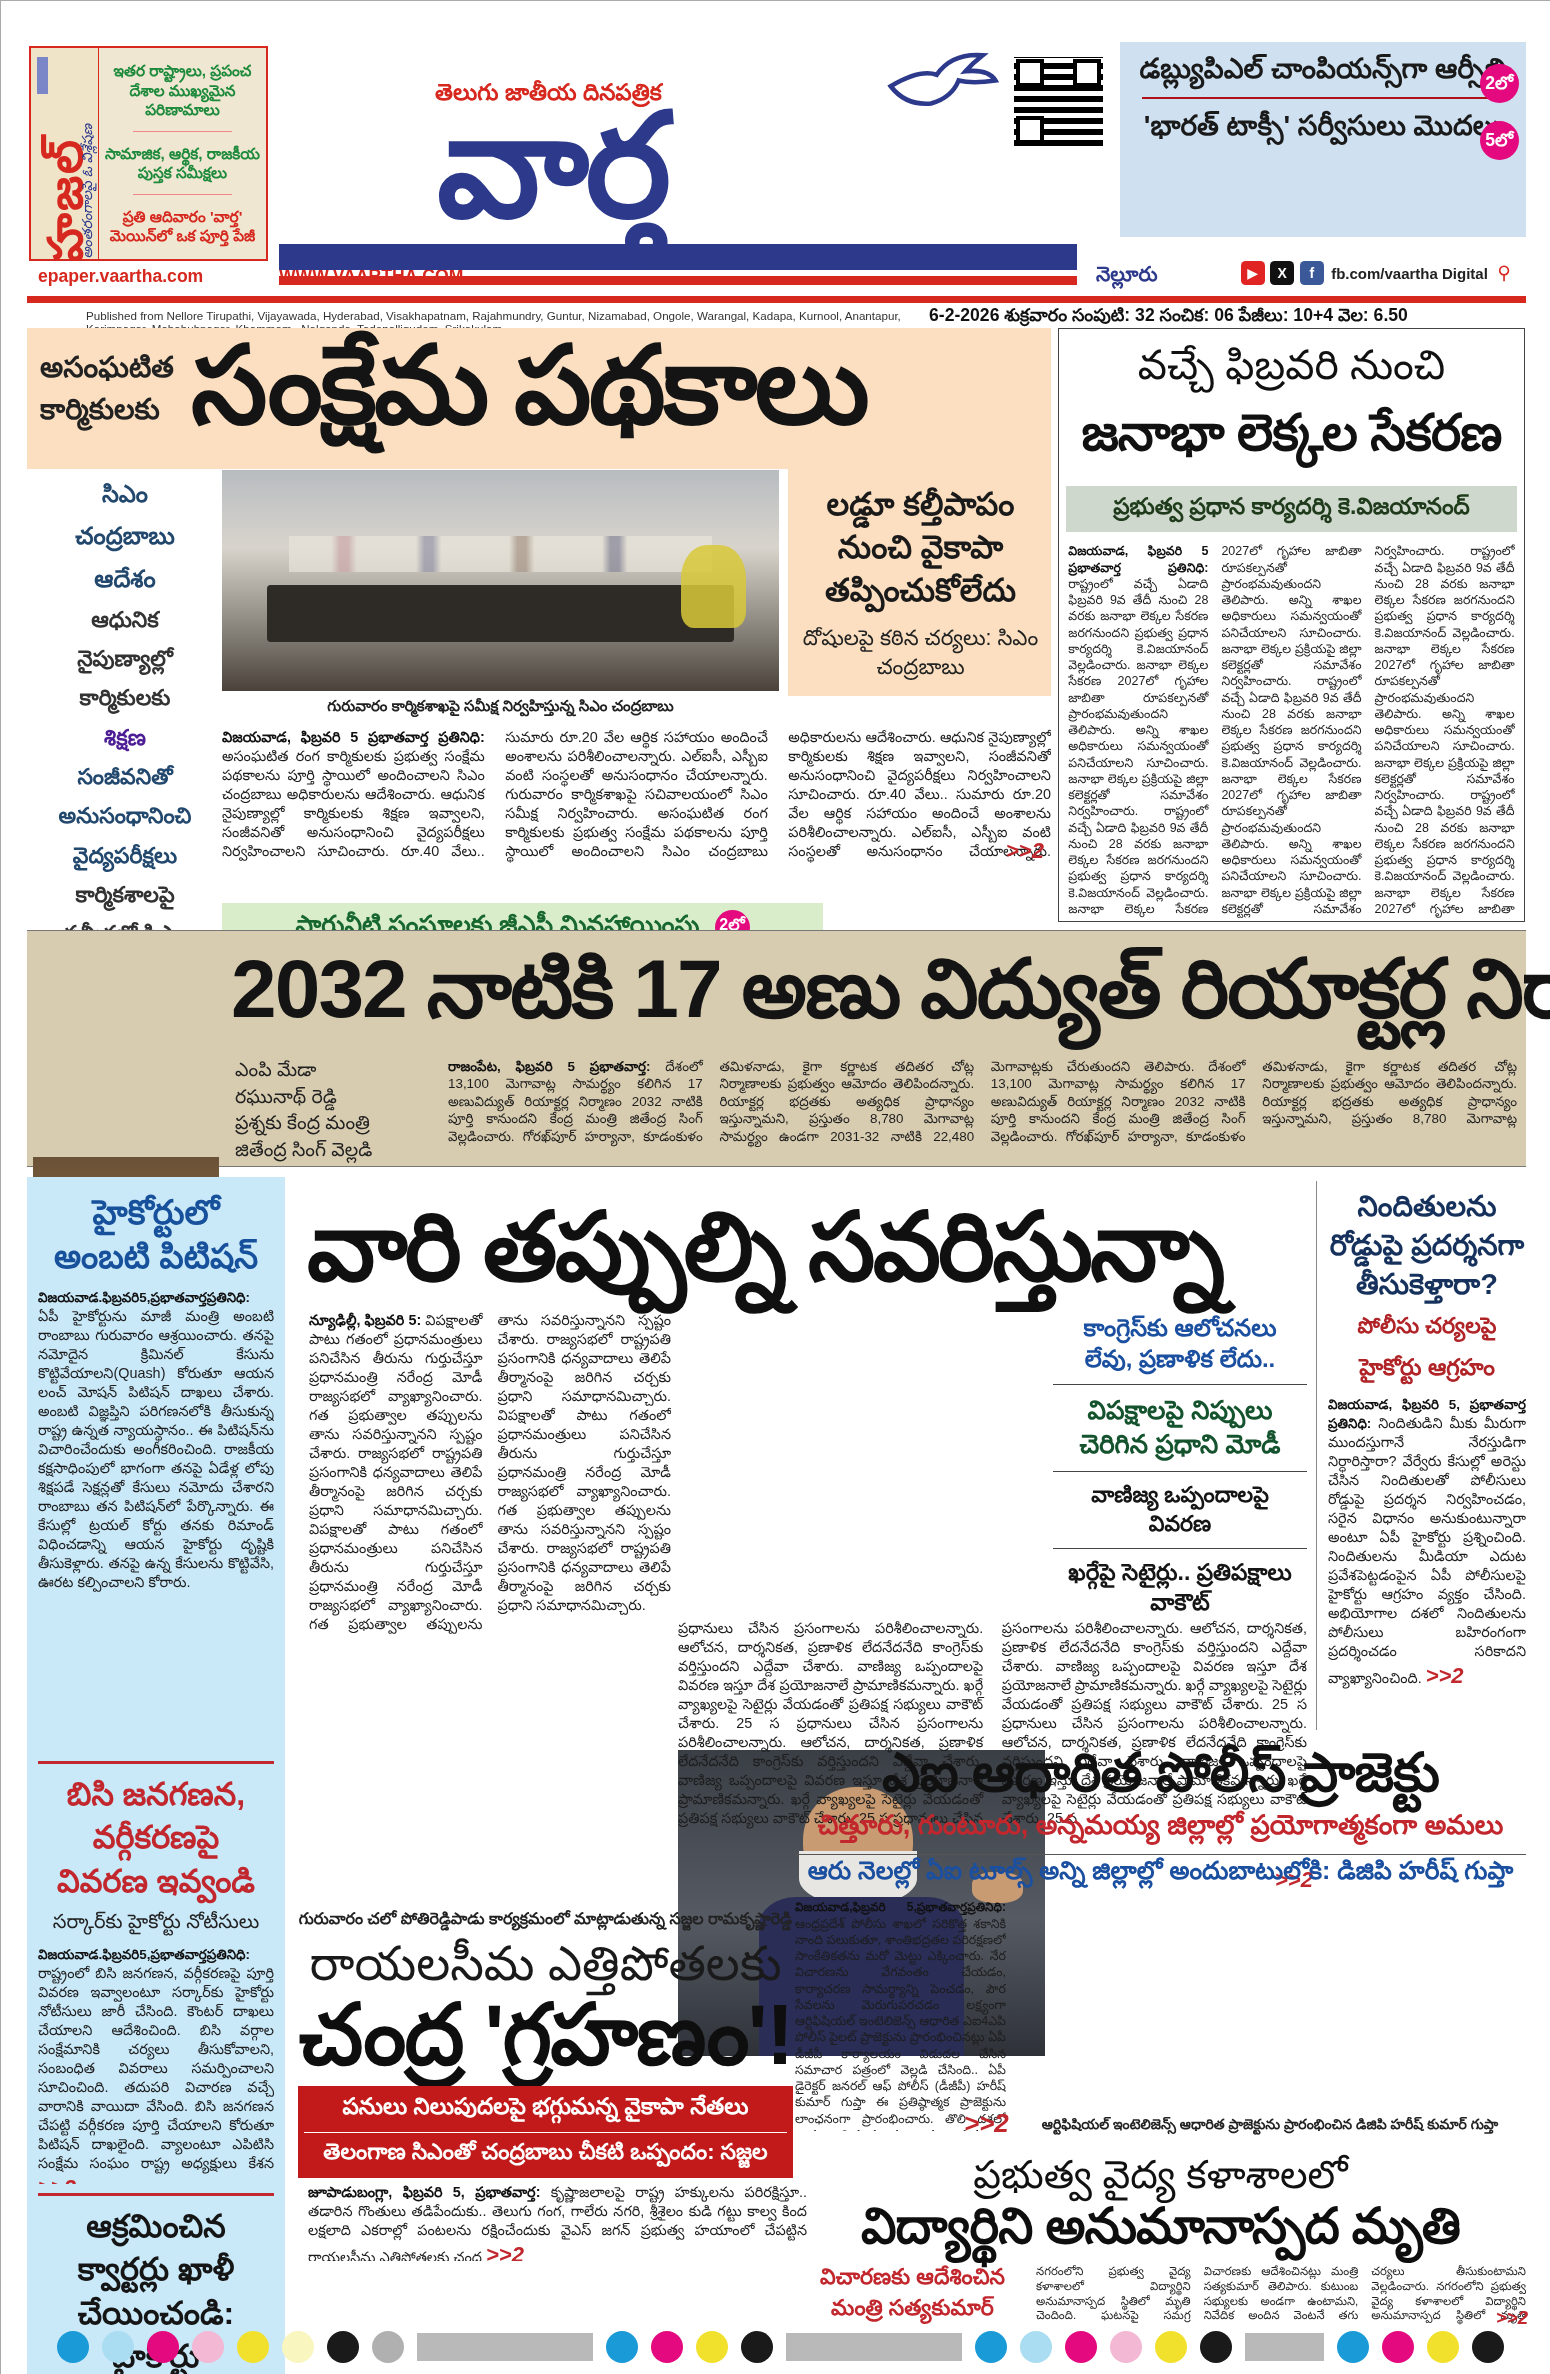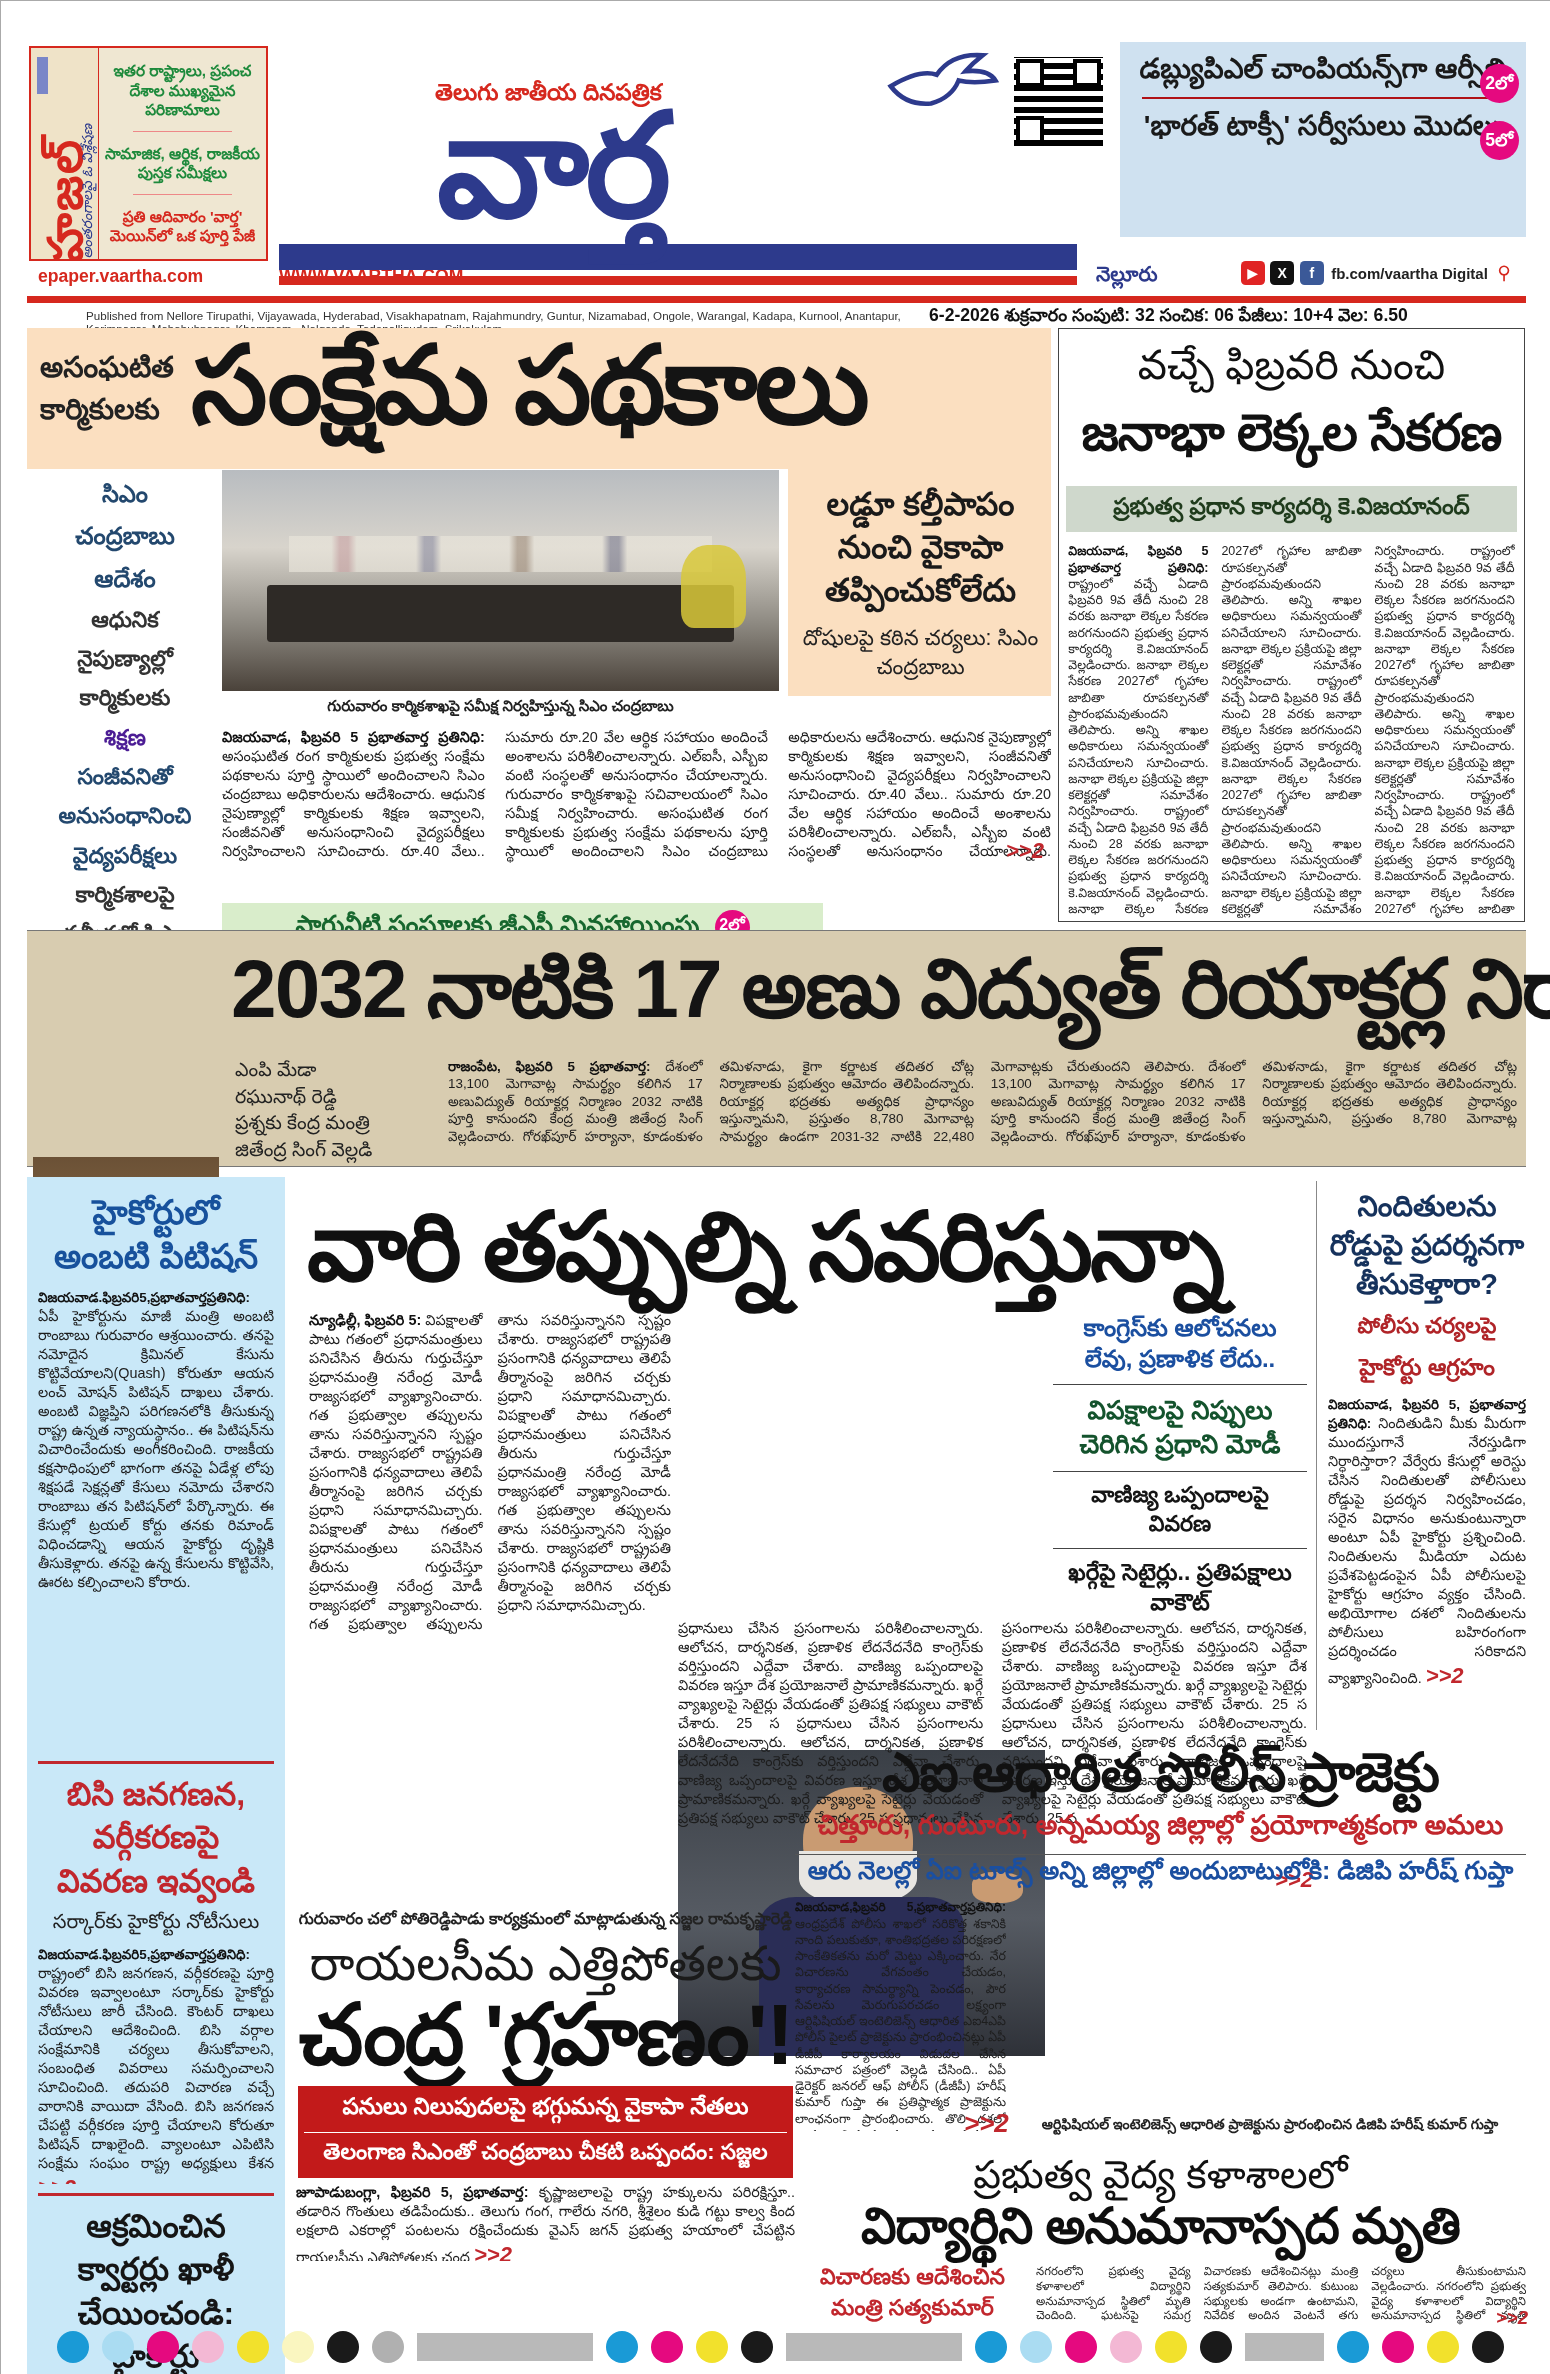--- a/index.html
+++ b/index.html
@@ -256,21 +256,21 @@
   <div class="abs more" style="left:963px;top:2107px;font-size:26px;">&gt;&gt;2</div>
 
   <div class="abs cap ctr" style="left:1015px;top:2115px;width:508px;font-size:14px;">ఆర్టిఫిషియల్ ఇంటెలిజెన్స్ ఆధారిత  ప్రాజెక్టును ప్రారంభించిన డిజిపి హరీష్ కుమార్ గుప్తా</div>
 
   <div class="abs ctr" style="left:295px;top:1935px;width:499px;font-size:48px;color:#1a1a1a;white-space:nowrap;">రాయలసీమ ఎత్తిపోతలకు</div>
   <div class="abs ctr" style="left:295px;top:1985px;width:499px;font-size:85px;font-weight:bold;color:#0e0e0e;letter-spacing:-1.9px;white-space:nowrap;">చంద్ర 'గ్రహణం'!</div>
   <div class="abs" style="left:297px;top:2085px;width:495px;background:#c21a1a;color:#fff;padding:7.4px 5.6px;">
     <div class="ctr" style="font-size:23px;font-weight:bold;border-bottom:1.4px solid #fff;padding-bottom:6.5px;">పనులు నిలుపుదలపై భగ్గుమన్న వైకాపా నేతలు</div>
     <div class="ctr" style="font-size:22px;font-weight:bold;padding-top:6.5px;">తెలంగాణ సిఎంతో చంద్రబాబు చీకటి ఒప్పందం: సజ్జల</div>
   </div>
-  <div class="abs just body-sm" style="left:295px;top:2182px;width:499px;height:78px;">
+  <div class="abs just body-sm" style="left:307px;top:2182px;width:499px;height:78px;">
     <span class="dl">జూపాడుబంగ్లా, ఫిబ్రవరి 5, ప్రభాతవార్త:</span>
     <span>కృష్ణాజలాలపై రాష్ట్ర హక్కులను పరిరక్షిస్తూ.. తడారిన గొంతులు తడిపేందుకు.. తెలుగు గంగ, గాలేరు నగరి, శ్రీశైలం కుడి గట్టు కాల్వ కింద లక్షలాది ఎకరాల్లో పంటలను రక్షించేందుకు వైఎస్ జగన్ ప్రభుత్వ హయాంలో చేపట్టిన రాయలసీమ ఎత్తిపోతలకు చంద్ర</span>
     <span class="more">&gt;&gt;2</span>
   </div>
 
   <div class="abs ctr" style="left:794px;top:2152px;width:731px;font-size:39px;color:#111;white-space:nowrap;">ప్రభుత్వ వైద్య కళాశాలలో</div>
   <div class="abs ctr" style="left:794px;top:2196px;width:731px;font-size:50px;font-weight:bold;color:#0e0e0e;letter-spacing:-0.9px;white-space:nowrap;">విద్యార్థిని అనుమానాస్పద మృతి</div>
   <div class="abs ctr" style="left:800px;top:2261px;width:223px;font-size:22px;font-weight:bold;color:#c1272d;line-height:1.4;">
     <div>విచారణకు ఆదేశించిన</div>
     <div>మంత్రి సత్యకుమార్</div>

